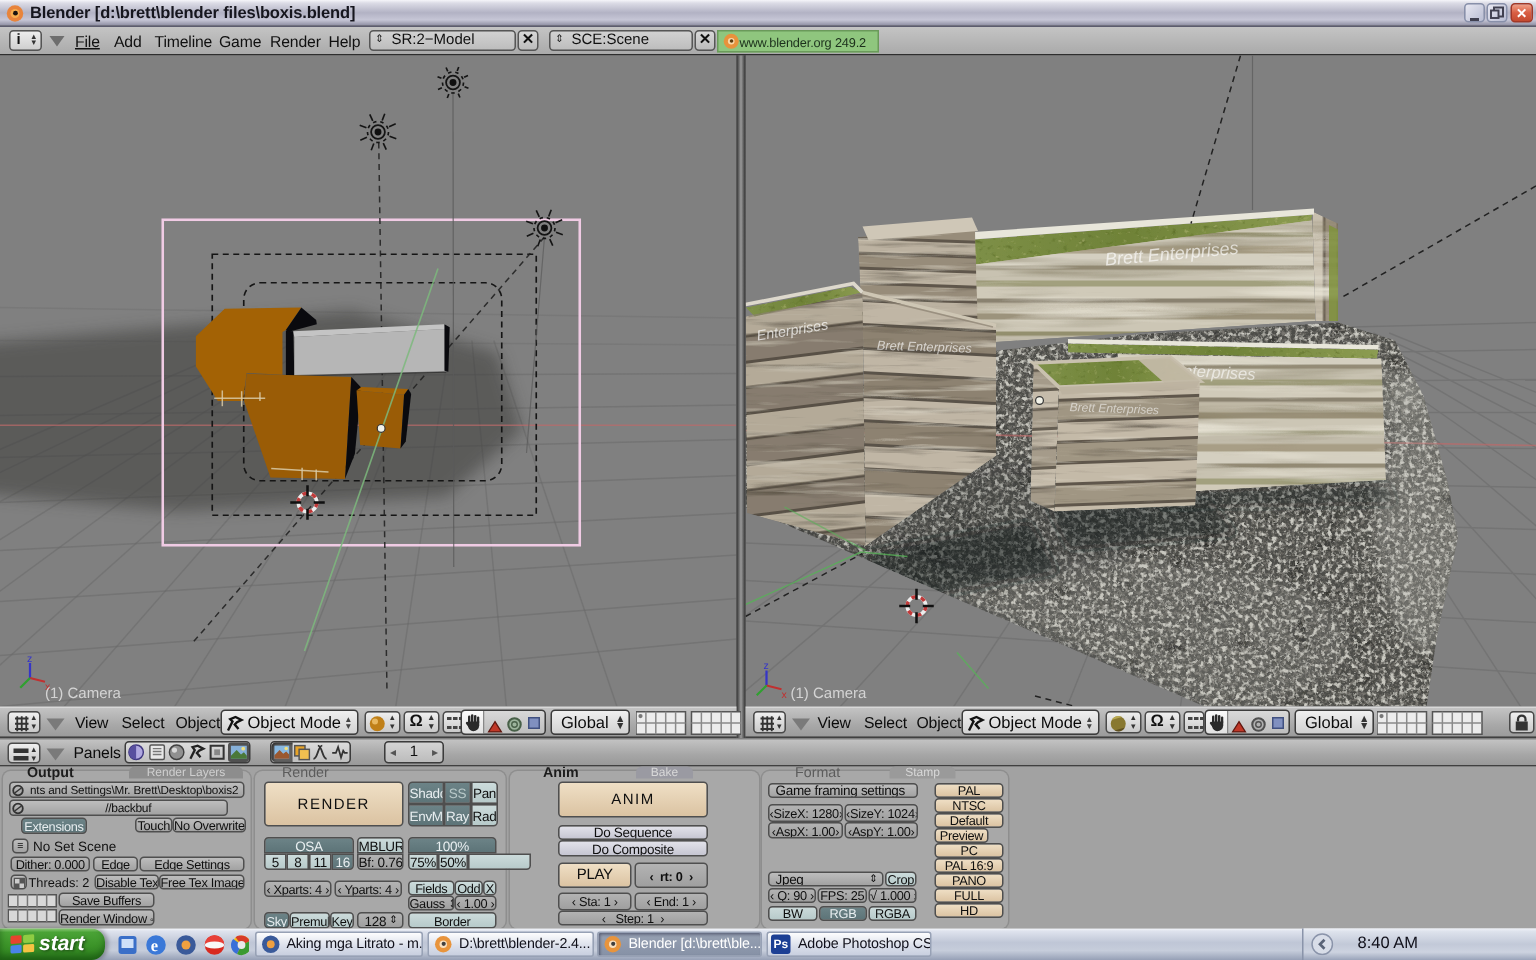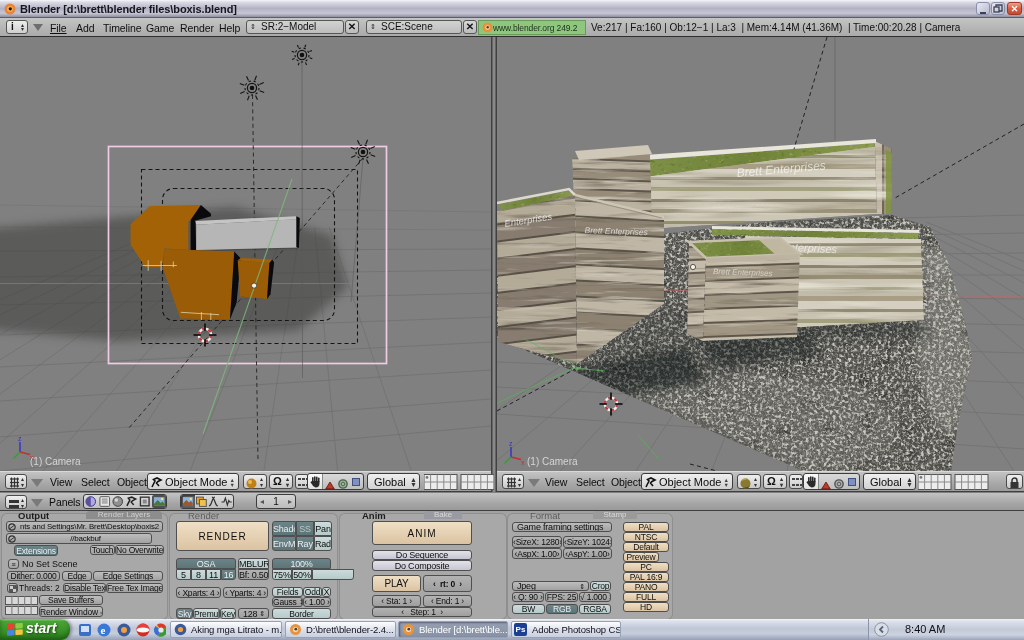--- a/index.html
+++ b/index.html
@@ -73,21 +73,20 @@
  <div class="abs combo" style="left:246px;width:98px;">SR:2−Model<span class="abs" style="left:3px;top:0px;font-size:7px;color:#222;">⇕</span></div>
  <div class="abs xbtn" style="left:345px;">✕</div>
  <div class="abs combo" style="left:366px;width:96px;">SCE:Scene<span class="abs" style="left:3px;top:0px;font-size:7px;color:#222;">⇕</span></div>
  <div class="abs xbtn" style="left:463px;">✕</div>
  <div class="abs" style="left:478px;top:2px;width:108px;height:15px;background:#8fc67e;border:1px solid #6a9a5a;font-size:8.5px;color:#1c301c;line-height:15px;padding-left:14px;letter-spacing:-0.1px;">www.blender.org 249.2</div>
  <svg class="abs" style="left:482px;top:4px" width="11" height="11" viewBox="0 0 11 11">
       <circle cx="5.5" cy="5.5" r="5" fill="#e8923c"></circle>
       <circle cx="5.5" cy="5.5" r="2.2" fill="#f8d8a8"></circle>
       <circle cx="5.7" cy="5.3" r="1.2" fill="#5a3a10"></circle>
     </svg>
- <div class="abs" style="left:591px;top:4px;font-size:10px;color:#101010;">Ve:217 | Fa:160 | Ob:12−1 | La:3&nbsp; | Mem:4.14M (41.36M)&nbsp; | Time:00:20.28 | Camera</div>
 </div>
 
 <svg class="abs" id="vpl" viewBox="0 0 491 434">
     <defs>
       <filter id="blur3" x="-30%" y="-30%" width="160%" height="160%">
         <feGaussianBlur stdDeviation="5"></feGaussianBlur>
       </filter>
       <clipPath id="clipL">
         <rect x="0" y="150" width="491" height="284"></rect>
       </clipPath>
@@ -726,21 +725,21 @@
  <div class="abs btn btoff" style="left:314px;top:10px;width:18px;height:15px;line-height:14px;font-size:9px;border-radius:0 3px 0 0;">Pan</div>
  <div class="abs btn bton" style="left:272px;top:25px;width:24px;height:15px;line-height:14px;font-size:9px;border-radius:0 0 0 3px;">EnvMa</div>
  <div class="abs btn bton" style="left:296px;top:25px;width:18px;height:15px;line-height:14px;font-size:9px;border-radius:0;">Ray</div>
  <div class="abs btn btoff" style="left:314px;top:25px;width:18px;height:15px;line-height:14px;font-size:9px;border-radius:0 0 3px 0;">Radi</div>
  <div class="abs btn bton" style="left:176px;top:47px;width:60px;height:11px;line-height:10px;font-size:9px;border-radius:3px 3px 0 0;">OSA</div>
  <div class="abs btn btoff" style="left:176px;top:58px;width:15px;height:11px;line-height:10px;font-size:9px;border-radius:0 0 0 3px;">5</div>
  <div class="abs btn btoff" style="left:191px;top:58px;width:15px;height:11px;line-height:10px;font-size:9px;border-radius:0;">8</div>
  <div class="abs btn btoff" style="left:206px;top:58px;width:15px;height:11px;line-height:10px;font-size:9px;border-radius:0;">11</div>
  <div class="abs btn bton" style="left:221px;top:58px;width:15px;height:11px;line-height:10px;font-size:9px;border-radius:0 0 3px 0;">16</div>
  <div class="abs btn btoff" style="left:238px;top:47px;width:31px;height:11px;line-height:10px;font-size:9px;border-radius:3px 3px 0 0;">MBLUR</div>
- <div class="abs btn bnum" style="left:238px;top:58px;width:31px;height:11px;line-height:10px;font-size:9px;border-radius:0 0 3px 3px;">Bf: 0.50</div>
+ <div class="abs btn bnum" style="left:238px;top:58px;width:31px;height:11px;line-height:10px;font-size:9px;border-radius:0 0 3px 3px;">Bf: 0.76</div>
  <div class="abs btn bton" style="left:272px;top:47px;width:59px;height:11px;line-height:10px;font-size:9px;border-radius:3px 3px 0 0;">100%</div>
  <div class="abs btn btoff" style="left:272px;top:58px;width:20px;height:11px;line-height:10px;font-size:9px;border-radius:0 0 0 3px;">75%</div>
  <div class="abs btn btoff" style="left:292px;top:58px;width:20px;height:11px;line-height:10px;font-size:9px;border-radius:0;">50%</div>
  <div class="abs btn btoff" style="left:312px;top:58px;width:19px;height:11px;line-height:10px;font-size:9px;border-radius:0 0 3px 0;padding-left:40px;">25%</div>
  <div class="abs btn bnum" style="left:176px;top:76px;width:45px;height:11px;line-height:10px;font-size:8.5px;">‹ Xparts: 4 ›</div>
  <div class="abs btn bnum" style="left:223px;top:76px;width:45px;height:11px;line-height:10px;font-size:8.5px;">‹ Yparts: 4 ›</div>
  <div class="abs btn btoff" style="left:272px;top:76px;width:31px;height:10px;line-height:9px;font-size:8.5px;">Fields</div>
  <div class="abs btn btoff" style="left:303px;top:76px;width:19px;height:10px;line-height:9px;font-size:8.5px;">Odd</div>
  <div class="abs btn btoff" style="left:322px;top:76px;width:9px;height:10px;line-height:9px;font-size:8.5px;">X</div>
  <div class="abs btn bnum" style="left:272px;top:86px;width:31px;height:10px;line-height:9px;font-size:8.5px;">Gauss ⇕</div>

